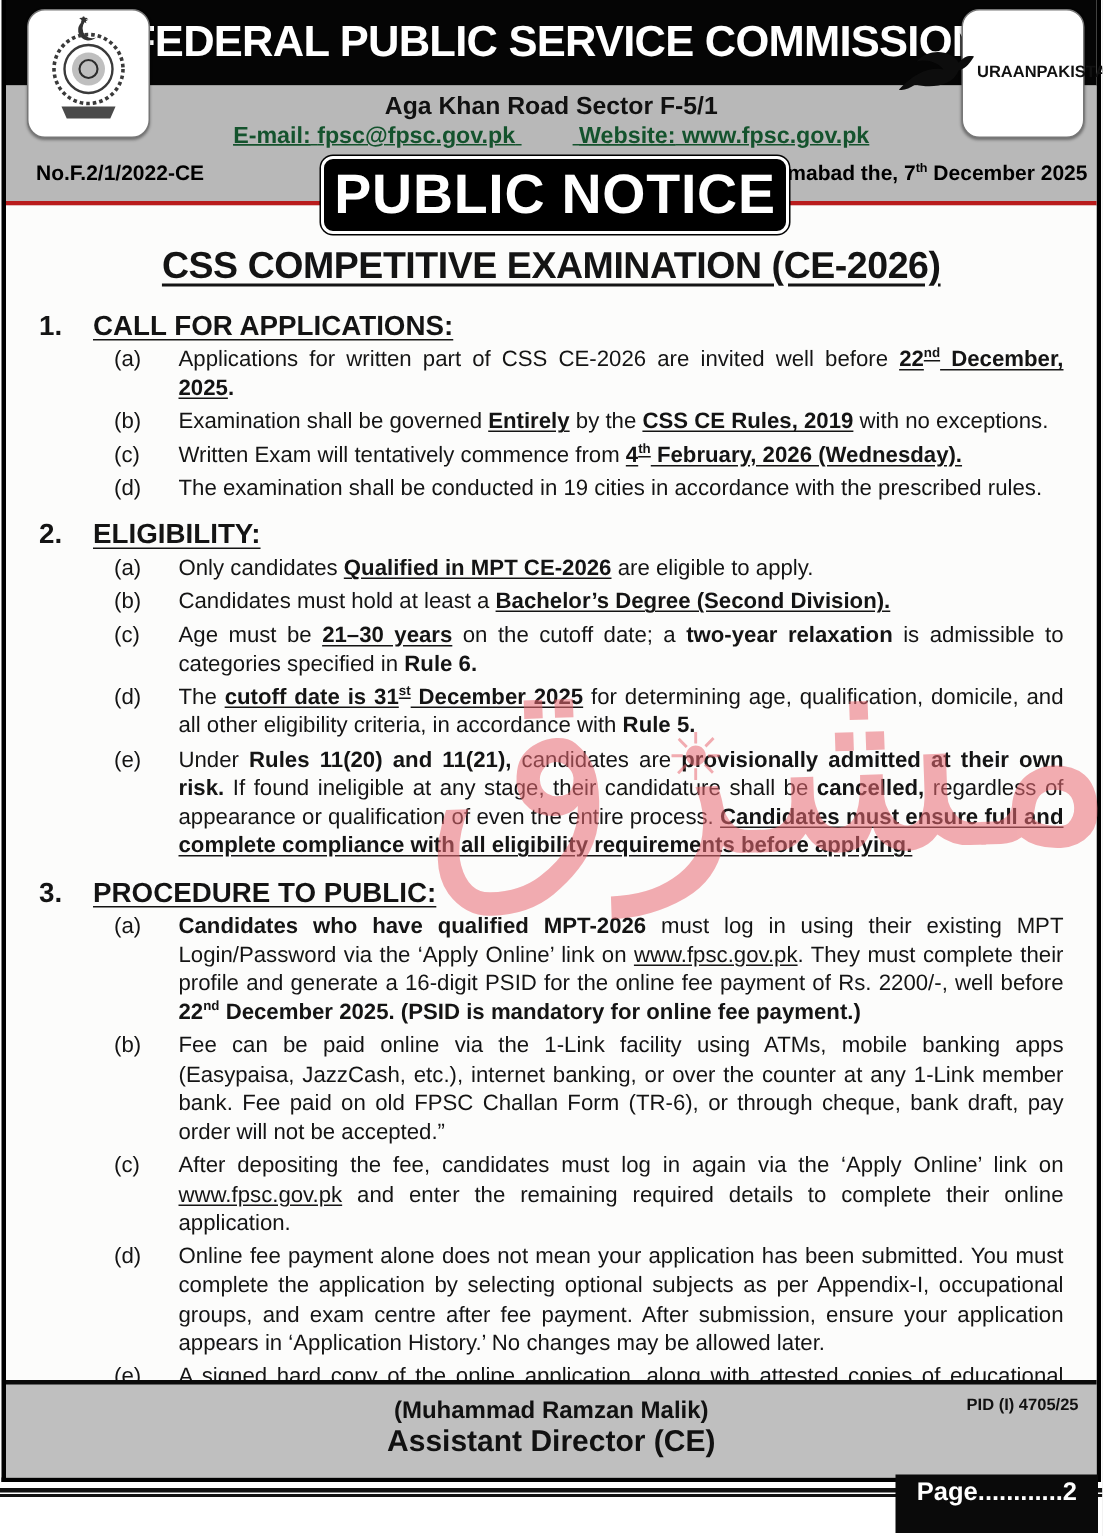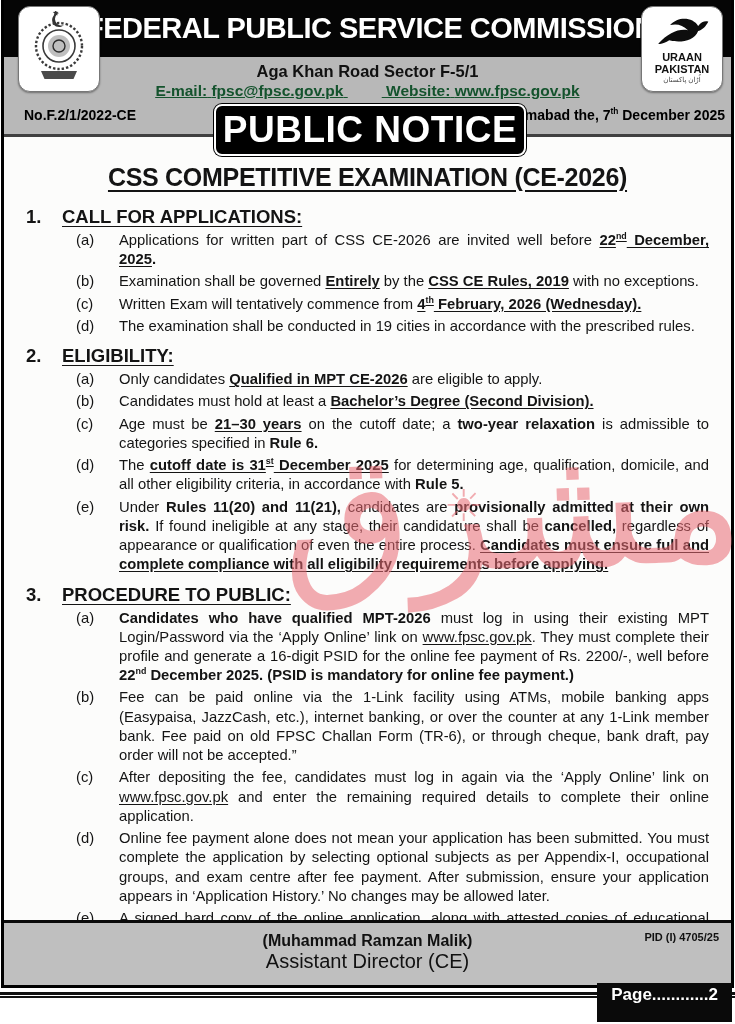--- a/index.html
+++ b/index.html
@@ -20,31 +20,31 @@
     display:flex; align-items:center; justify-content:center;
     padding-left:102px; padding-right:96px;
   }
   .org-title {
     font-weight:bold; font-size:29px; letter-spacing:-0.5px; white-space:nowrap;
   }
   
   .logo {
     position:absolute; top:6px; width:82px; height:86px; background:#fff;
     border:1px solid #777; border-radius:12px; z-index:4;
-    display:flex; flex-direction:column; align-items:center; justify-content:center;
+    display:flex; flex-direction:row; align-items:center; justify-content:center;
     box-shadow:0 1px 2px rgba(0,0,0,.4);
   }
   .logo.left { left:14px; }
   .logo.right { right:8px; }
   .uraan-line { font-weight:bold; font-size:11px; line-height:1.05; color:#111; letter-spacing:0; }
   .uraan-urdu { font-size:7px; color:#444; margin-top:1px; }
   
   .grayband {
     flex:0 0 auto; height:80px; background:#b8b8b8;
-    border-bottom:3px solid #404040; padding-top:5px;
+    border-bottom:3px solid #b91c1c; padding-top:5px;
   }
   .address { text-align:center; font-weight:bold; font-size:16.5px; color:#111; }
   .contact { text-align:center; font-size:15.5px; color:#14532d; margin-top:1px;text-decoration:underline; }
   .contact .gap { display:inline-block; width:34px; }
   .lbl { font-weight:bold; text-decoration:underline; }
   .val { font-weight:bold; }
   .refrow {
     display:flex; justify-content:space-between; align-items:flex-start;
     padding:7px 6px 0 20px; font-size:14px;
   }
@@ -80,21 +80,21 @@
   .b { font-weight:bold; }
   .u { text-decoration:underline; text-underline-offset:2px; }
   .sup { font-size:60%; vertical-align:super; line-height:0; }
   
   .footer {
     flex:0 0 auto; position:relative; background:#bfbfbf; border-top:3px solid #0a0a0a;
     text-align:center; padding:9px 0 12px 0; color:#111;
   }
   .pid { position:absolute; right:12px; top:8px; font-weight:bold; font-size:11px; }
   .sig-name { font-weight:bold; font-size:16px; }
-  .sig-title { font-weight:normal; font-size:20px; }
+  .sig-title { font-weight:bold; font-size:20px; }
   
   .dbl-line {
     position:absolute; left:0; top:992px; width:735px; height:6px;
     border-top:3px solid #111; border-bottom:2px solid #111;
   }
   .page-box {
     position:absolute; right:3px; bottom:2px; background:#0a0a0a; color:#fff;
     font-weight:bold; font-size:17px; padding:2px 14px 17px 14px; z-index:7;
   }
   

